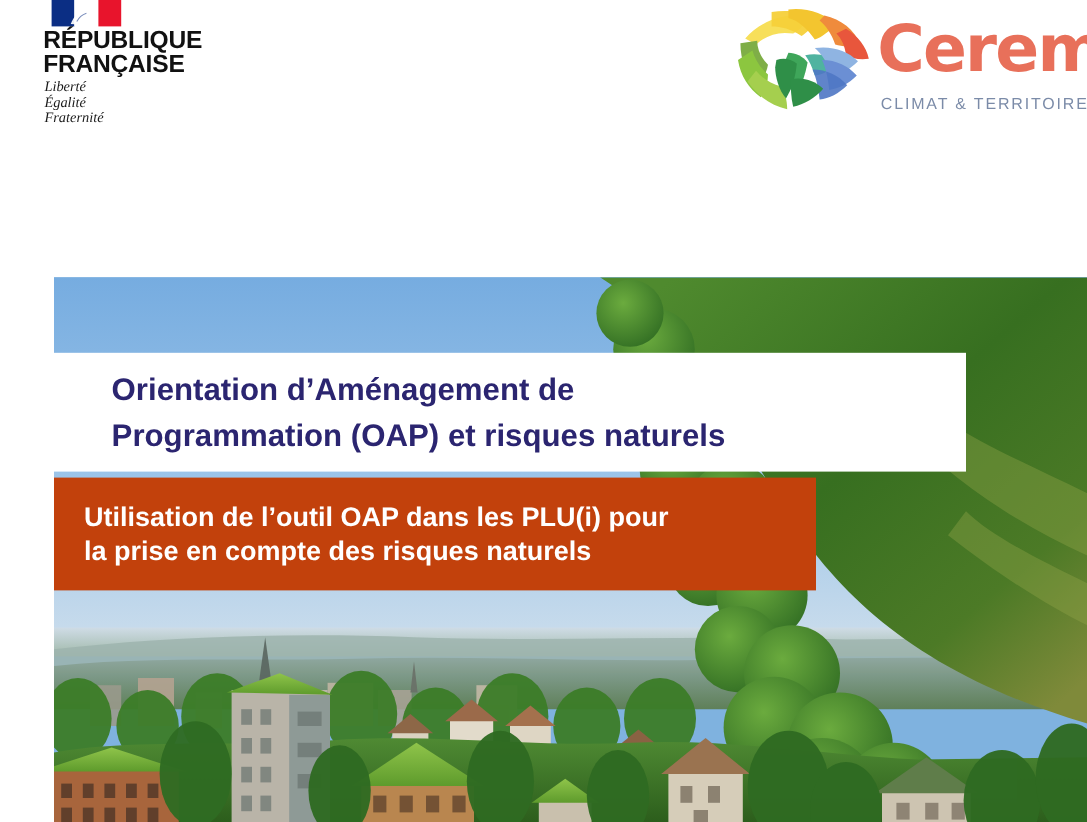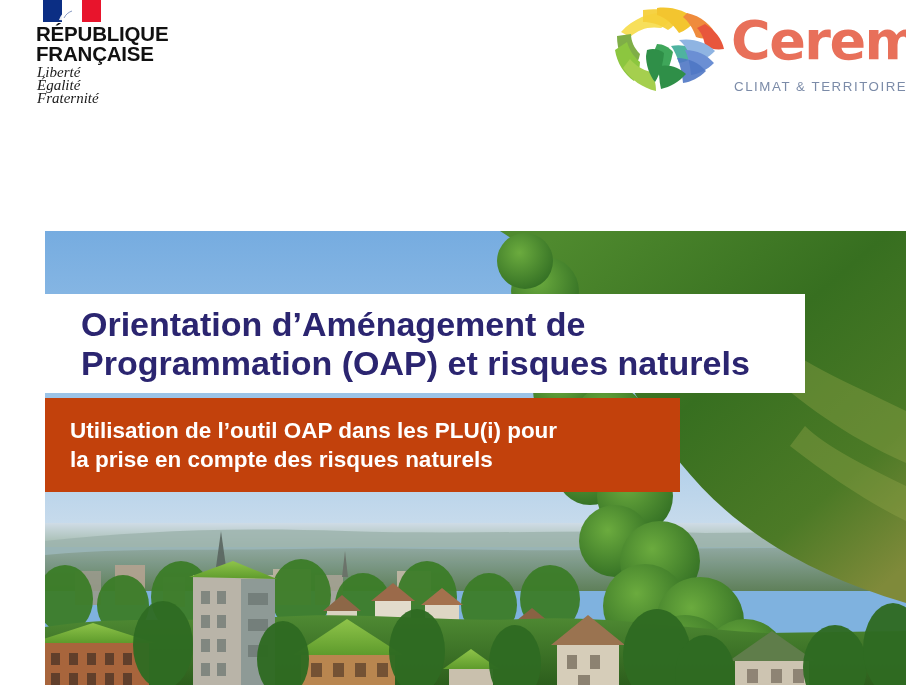--- a/index.html
+++ b/index.html
@@ -56,21 +56,21 @@
     line-height: 20px;
     letter-spacing: -0.2px;
     color: #111111;
     white-space: pre-line;
   }
   #devise-text {
     position: absolute;
     left: 3px; top: 66px;
     font-family: "Liberation Serif", serif;
     font-style: italic;
-    font-size: 15px;
+    font-size: 12px;
     line-height: 12.8px;
     color: #1a1a1a;
     white-space: pre-line;
   }
 
   
   #cerema-block {
     position: absolute;
     left: 582px; top: 6px;
     width: 325px;
@@ -121,26 +121,26 @@
   #title-card {
     position: absolute;
     left: 45px; top: 294px;
     width: 760px;
     height: 99px;
     background: #ffffff;
     display: flex;
     align-items: center;
   }
   #title-text {
-    margin: 0;
+    margin: 12px;
     padding-left: 36px;
     padding-right: 10px;
     font-family: "Liberation Sans", sans-serif;
     font-weight: 700;
-    font-size: 34px;
+    font-size: 26px;
     line-height: 39px;
     color: #2b2570;
     white-space: pre-line;
   }
 
   
   #subtitle-band {
     position: absolute;
     left: 45px; top: 398px;
     width: 635px;

